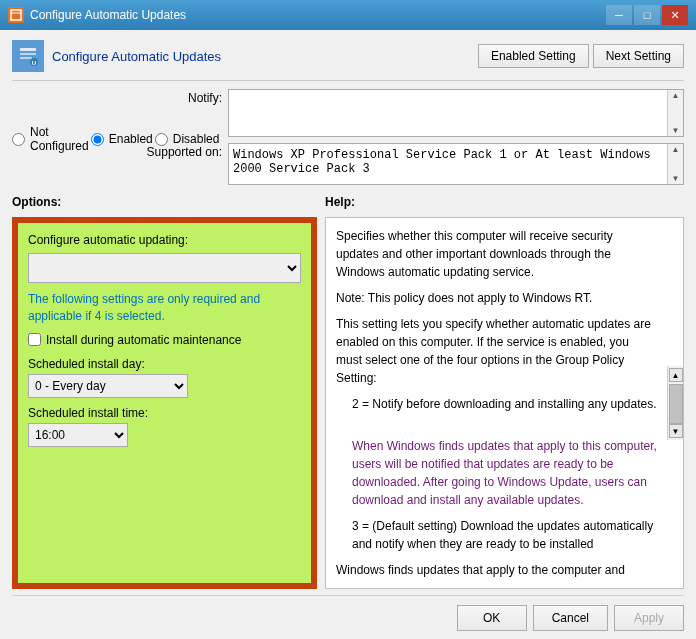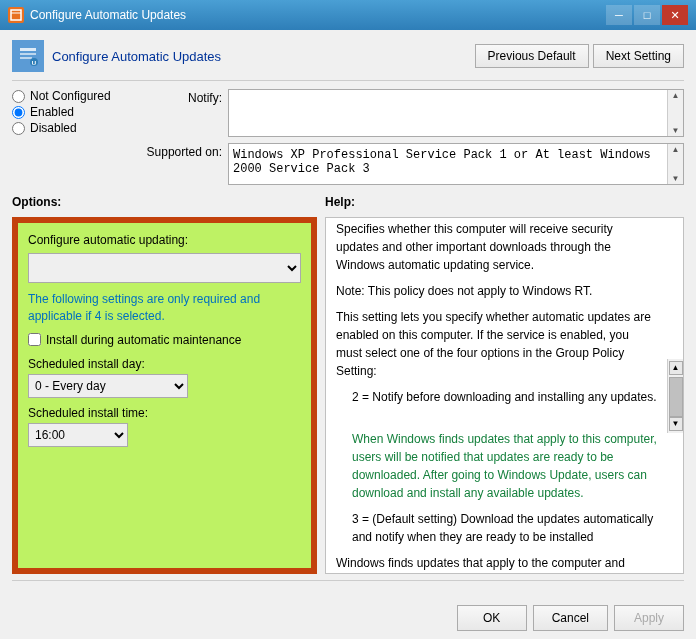--- a/index.html
+++ b/index.html
@@ -110,21 +110,20 @@
     }
 
     
     .settings-section {
       display: flex;
       gap: 10px;
       margin-bottom: 6px;
     }
     .settings-left {
       display: flex;
-      flex-direction: column;
       gap: 2px;
       width: 110px;
     }
     .radio-label {
       display: flex;
       align-items: center;
       gap: 5px;
       cursor: pointer;
       font-size: 12px;
     }
@@ -253,32 +252,32 @@
       align-items: flex-start;
       padding-top: 2px;
     }
     .scroll-thumb-inner {
       width: 14px;
       height: 40px;
       background: #c0c0c0;
       border: 1px solid #aaa;
     }
     .help-text-blue {
-      color: #15803d;
+      color: #701a75;
     }
     .help-indent {
       margin-left: 16px;
     }
 
     
     .bottom-bar {
       display: flex;
       justify-content: flex-end;
       gap: 6px;
-      padding-top: 24px;
+      padding-top: 9px;
       border-top: 1px solid #ccc;
       margin-top: 6px;
     }
     .action-btn {
       padding: 5px 18px;
       border: 1px solid #ababab;
       background: linear-gradient(to bottom, #f8f8f8, #e8e8e8);
       cursor: pointer;
       font-size: 12px;
       min-width: 70px;
@@ -373,21 +372,21 @@
           <rect x="4" y="4" width="16" height="3" fill="white" opacity="0.8"></rect>
           <rect x="4" y="9" width="16" height="2" fill="white" opacity="0.6"></rect>
           <rect x="4" y="13" width="12" height="2" fill="white" opacity="0.6"></rect>
           <circle cx="18" cy="18" r="4" fill="#2e7eb8"></circle>
           <text x="18" y="21" text-anchor="middle" fill="white" font-size="6" font-weight="bold">U</text>
         </svg>
       </div>
       <span class="header-title">Configure Automatic Updates</span>
     </div>
     <div class="header-buttons">
-      <button class="nav-btn">Previous Default</button>
+      <button class="nav-btn">Enabled Setting</button>
       <button class="nav-btn">Next Setting</button>
     </div>
   </div>
 
   <div class="settings-section">
     <div class="settings-left">
       <label class="radio-label">
         <input type="radio" name="config" value="not-configured" style="">
         <span>Not Configured</span>
       </label>

